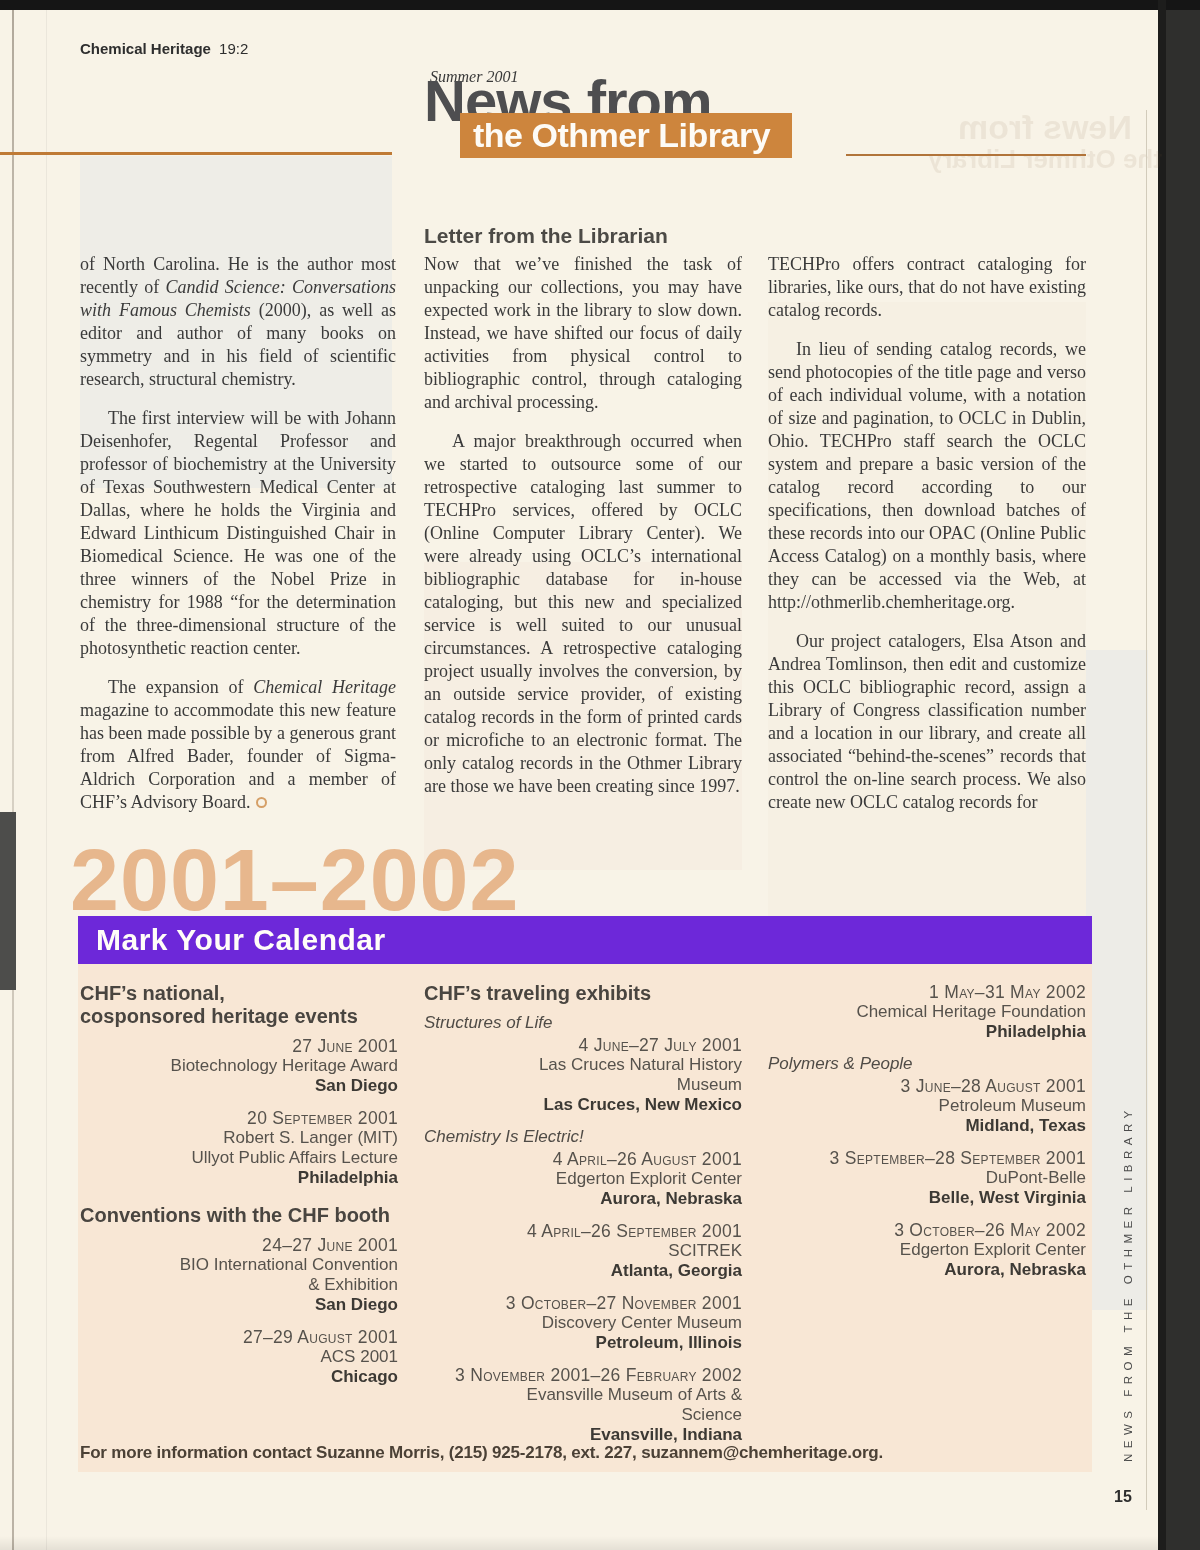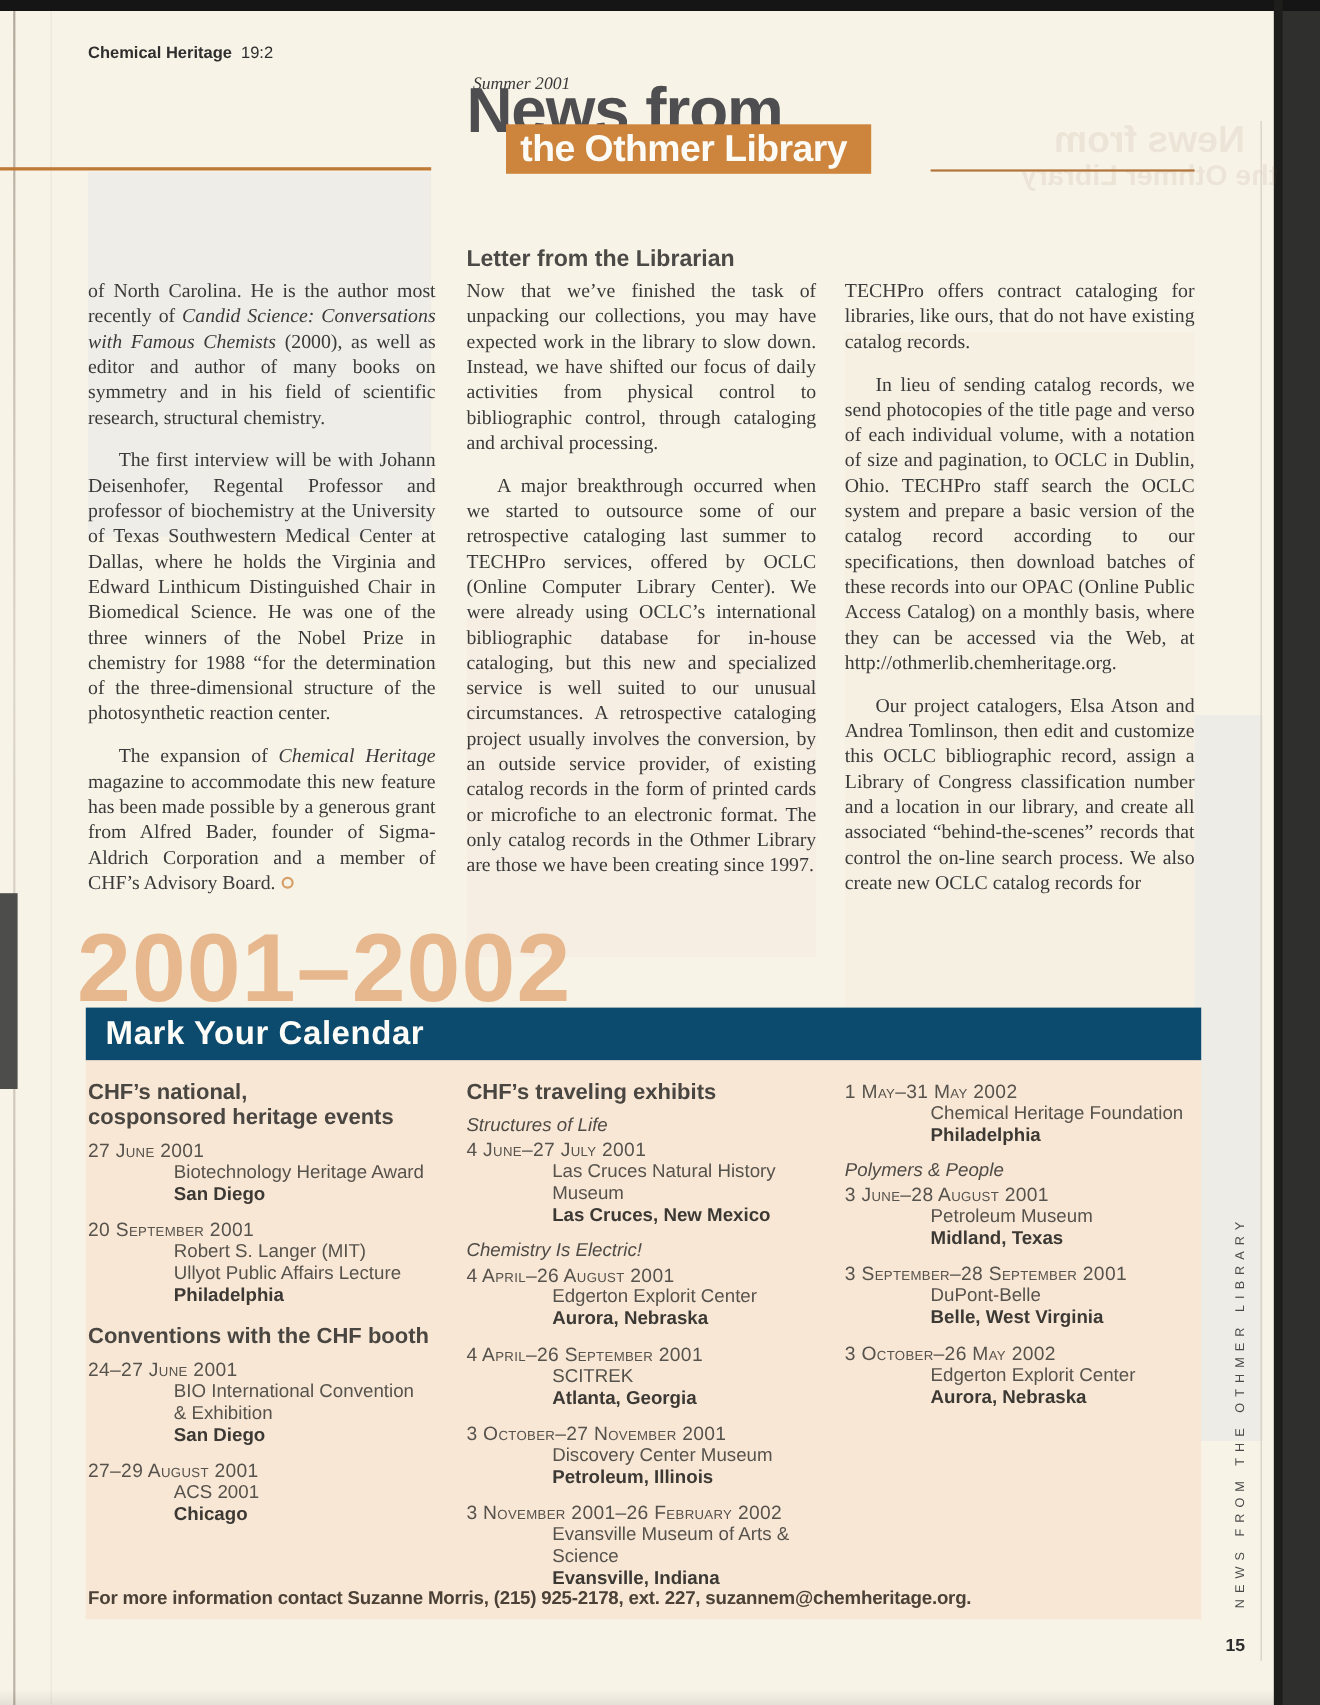--- a/index.html
+++ b/index.html
@@ -69,34 +69,34 @@
     display:inline-block; width:7px; height:7px; border:2px solid #c9833c;
     border-radius:50%; opacity:.75; margin-left:5px; vertical-align:baseline;
   }
 
   
   .big-year {
     position:absolute; left:70px; top:826px; font-size:88px; font-weight:bold;
     color:#e7b78d; letter-spacing:1px; line-height:1;
   }
   .cal-banner {
-    position:absolute; left:78px; top:906px; width:1014px; height:48px; background:#0c4a6e;
+    position:absolute; left:78px; top:906px; width:1014px; height:48px; background:#6d28d9;
   }
   .cal-banner .banner-text {
     color:#fffdf8; font-size:30px; font-weight:bold; line-height:48px; padding-left:18px;
     letter-spacing:.5px;
   }
   .cal-panel { position:absolute; left:78px; top:954px; width:1014px; height:508px; background:#f8e7d5; }
 
   .calcol { position:absolute; top:972px; width:318px; font-size:17px; line-height:20px; color:#56524c; }
   .calcol-1 { left:80px; } .calcol-2 { left:424px; } .calcol-3 { left:768px; }
   .cal-heading { font-size:20px; font-weight:bold; color:#494540; line-height:23px;
     margin:0 0 8px 0; white-space:pre-line; }
   .cal-heading.second { margin-top:16px; }
-  .cal-event { margin-bottom:12px; }
+  .cal-event { margin-bottom:12px;text-align:right; }
   .cal-date { font-variant:small-caps; letter-spacing:.3px; font-size:17.5px; }
   .cal-lines { padding-left:78px; }
   .cal-place { font-weight:bold; color:#3c3934; }
   .exhibit { font-style:italic; color:#4f4b46; margin:8px 0 2px 0; }
   .cal-footer {
     position:absolute; left:80px; top:1433px; width:980px;
     font-size:17px; font-weight:bold; color:#4b4136; letter-spacing:-0.2px;
   }
 
   

